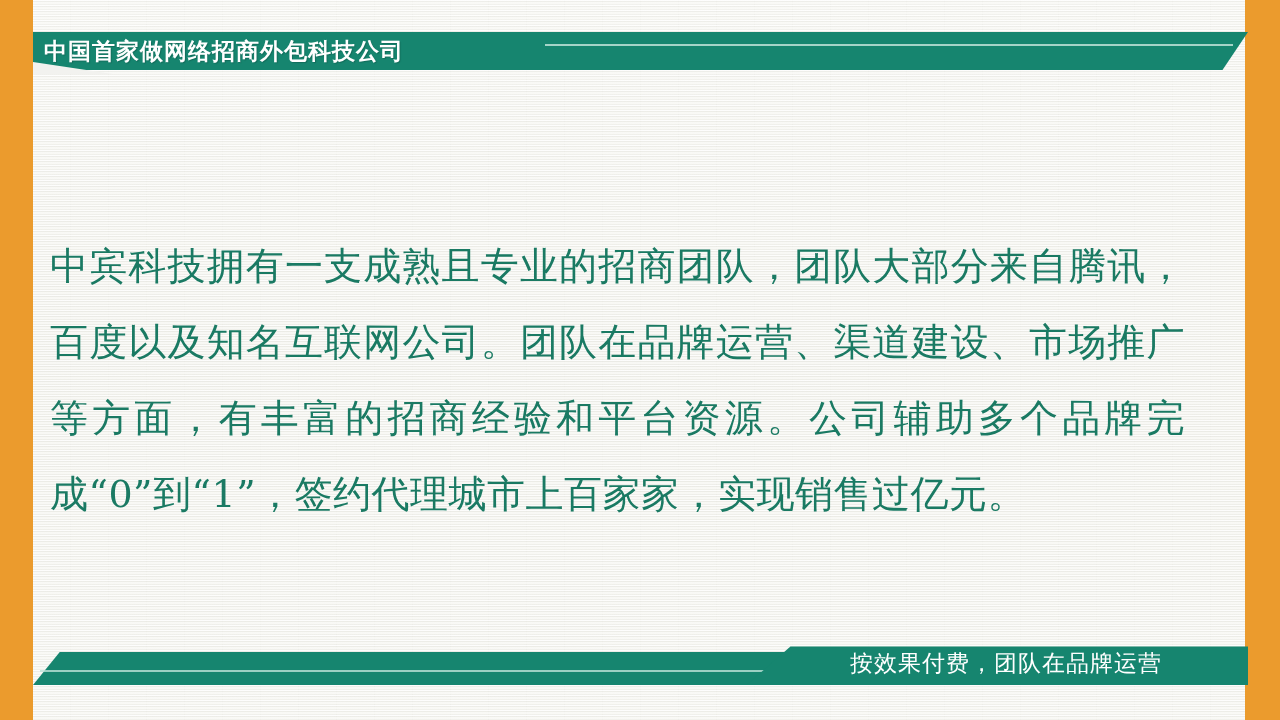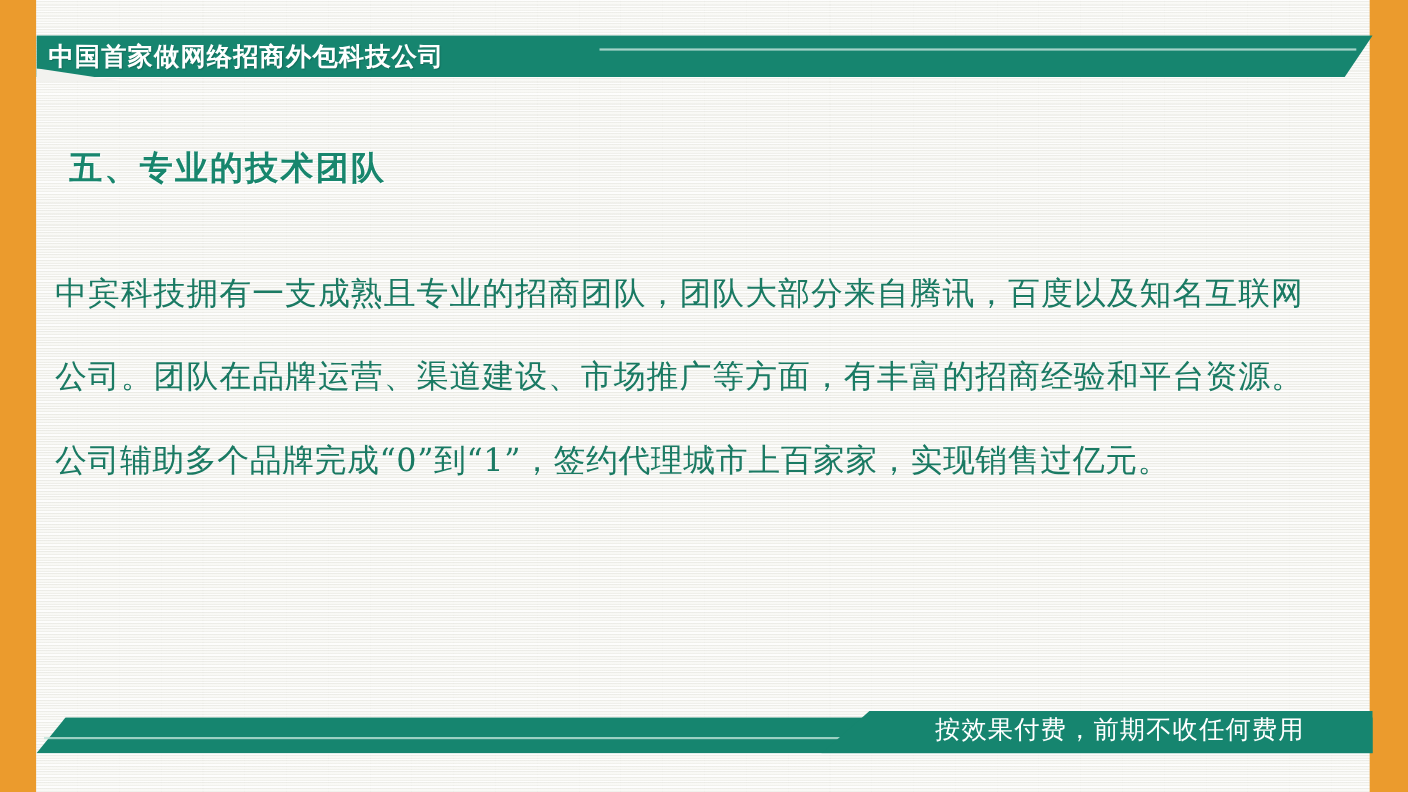--- a/index.html
+++ b/index.html
@@ -115,21 +115,21 @@
   }
 
   
   #body-text {
     position: absolute;
     left: 50px;
     top: 228px;
     width: 1135px;
     color: #1a7a63;
     font-family: "DejaVu Serif", "Liberation Serif", serif;
-    font-size: 29px;
+    font-size: 38px;
     line-height: 76px;
     text-align: justify;
     text-justify: inter-ideograph;
     letter-spacing: 0.5px;
   }
 
   
   #footer-thin-bar {
     position: absolute;
     left: 33px;
@@ -175,22 +175,21 @@
 
   <div id="canvas">
     <div id="canvas-texture"></div>
   </div>
 
   <div id="header-band"></div>
   <div id="header-band-cut"></div>
   <div id="header-hairline"></div>
   <div id="header-title">中国首家做网络招商外包科技公司</div>
 
-  <div id="section-title">五、专业的技术团队</div>
 
   <div id="body-text">中宾科技拥有一支成熟且专业的招商团队，团队大部分来自腾讯，百度以及知名互联网公司。团队在品牌运营、渠道建设、市场推广等方面，有丰富的招商经验和平台资源。公司辅助多个品牌完成“0”到“1”，签约代理城市上百家家，实现销售过亿元。</div>
 
   <div id="footer-thin-bar"></div>
   <div id="footer-hairline"></div>
   <div id="footer-block"></div>
-  <div id="footer-text">按效果付费，前期不收任何费用</div>
+  <div id="footer-text">按效果付费，团队在品牌运营</div>
 
 </div>
 
 </body></html>

